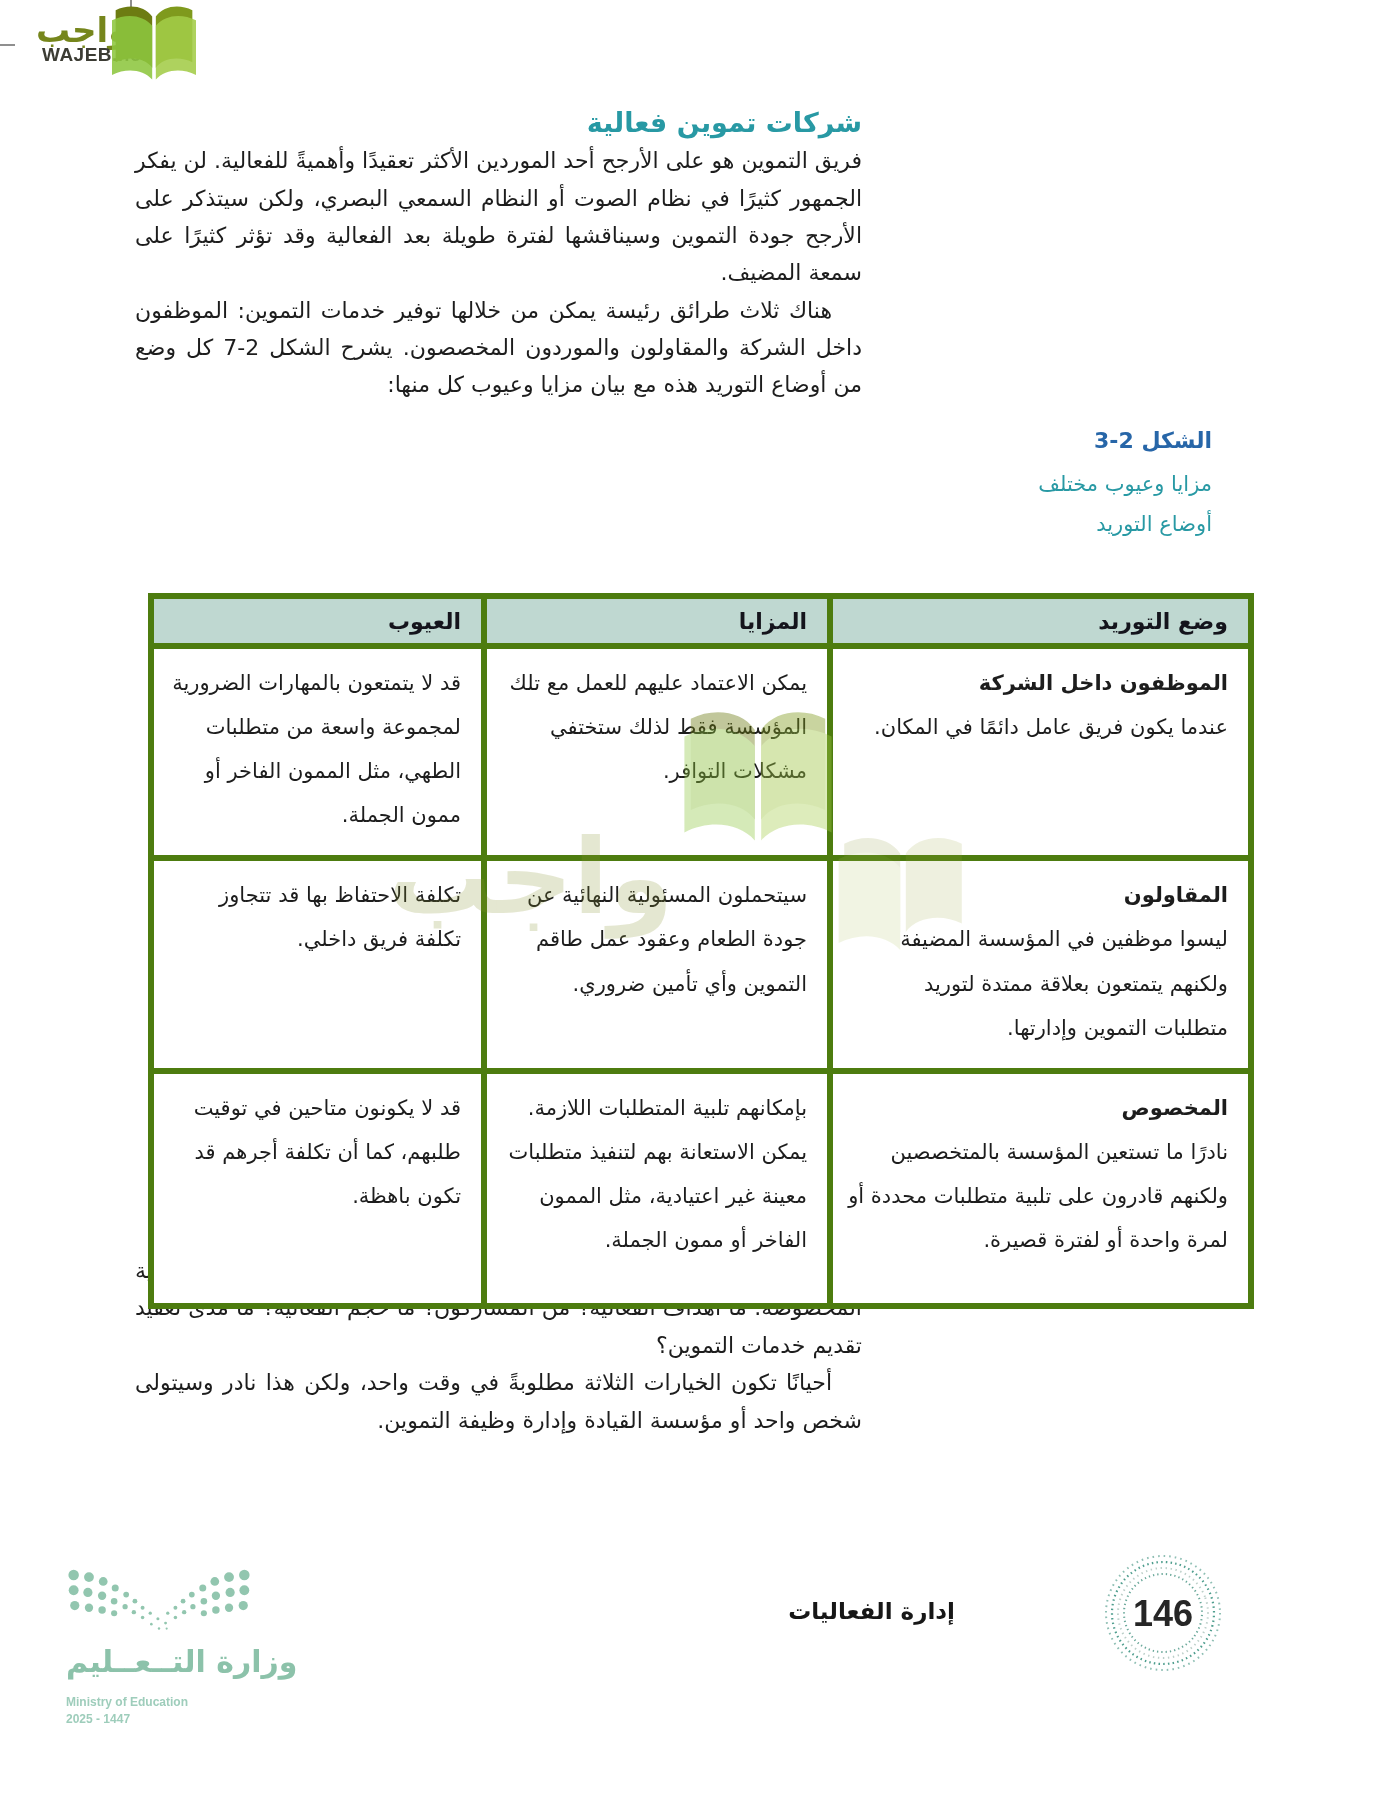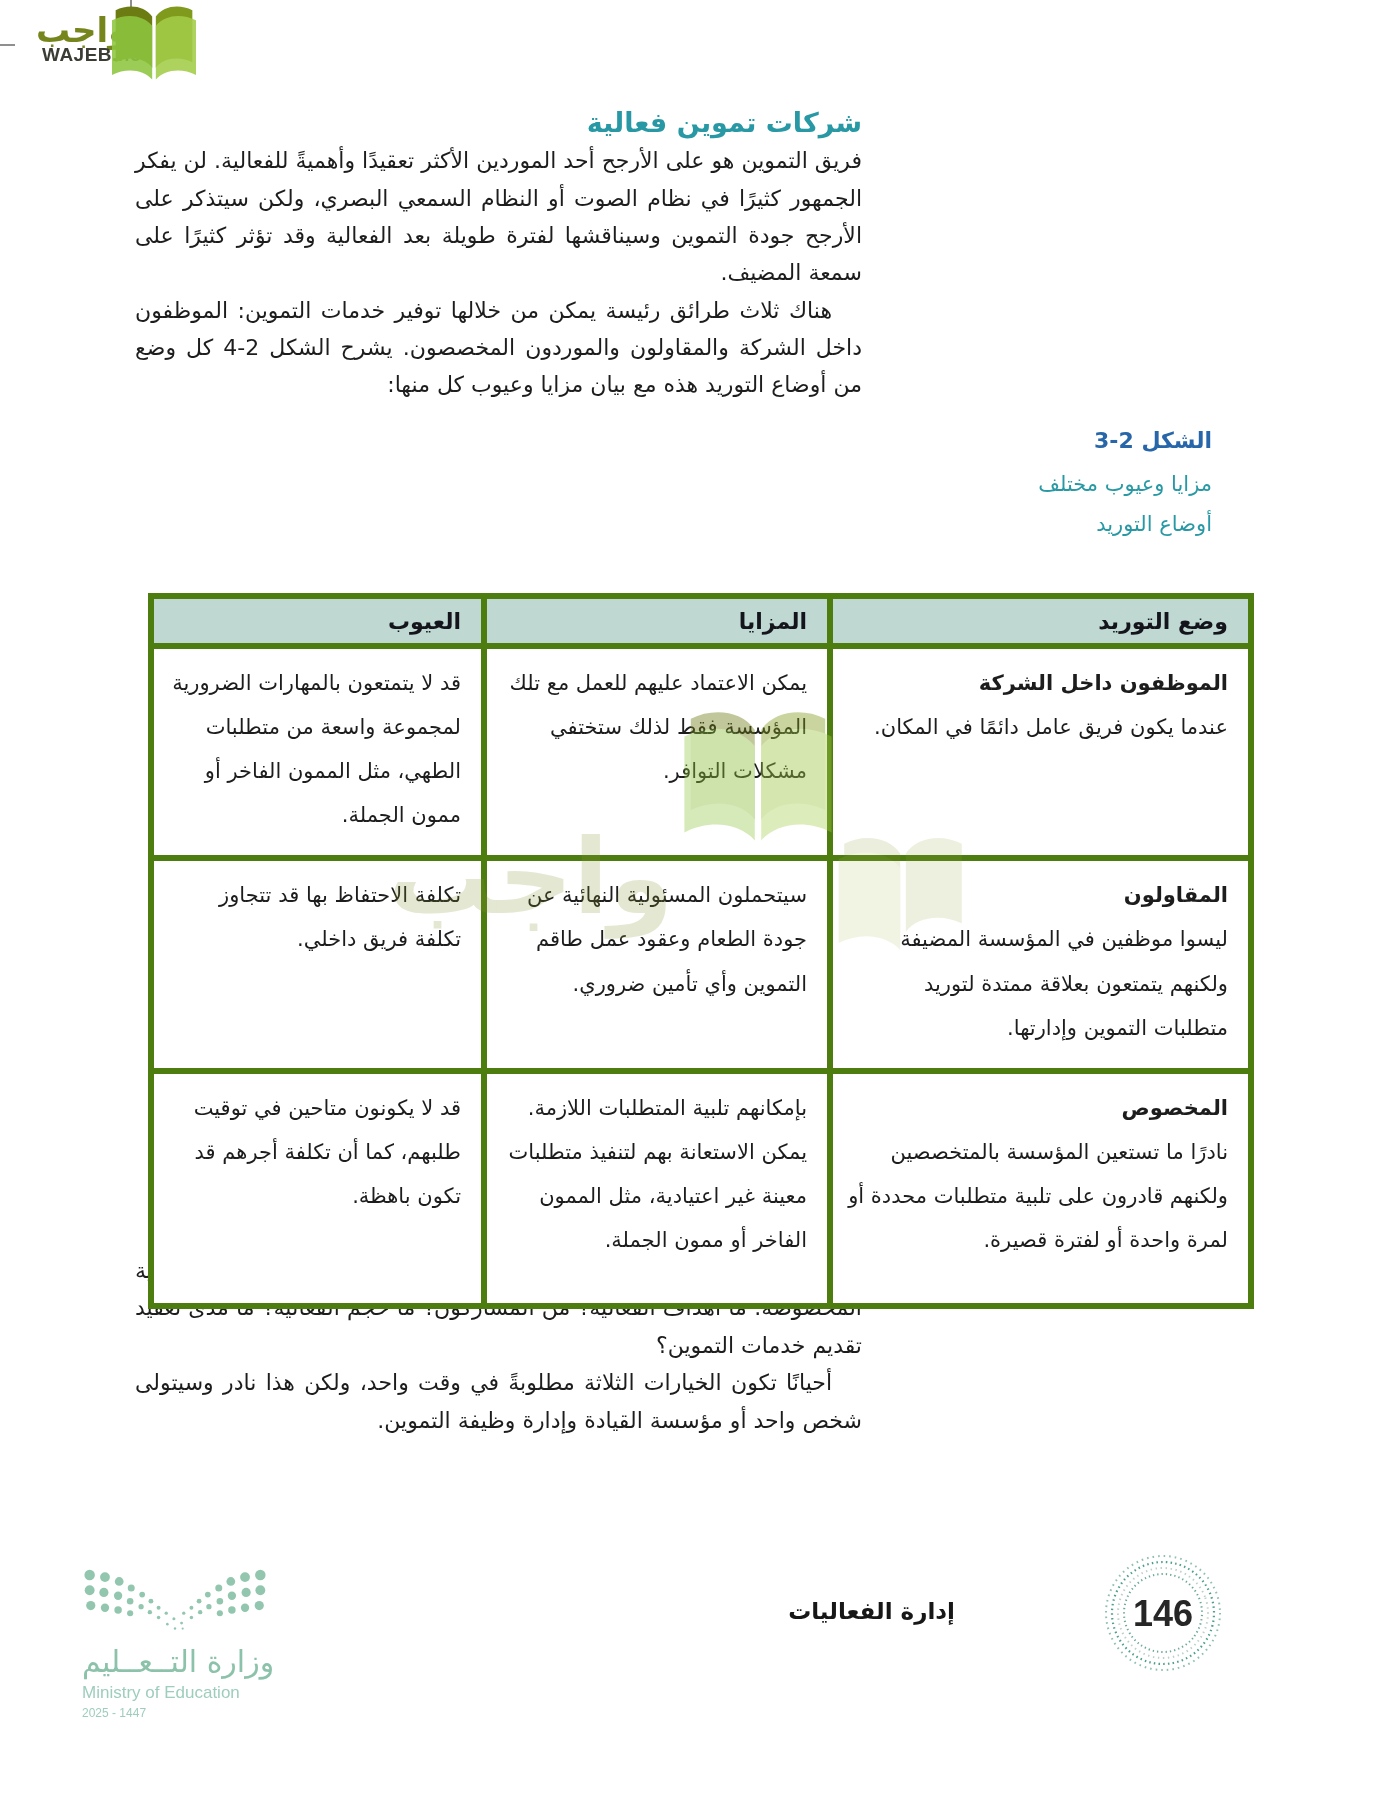--- a/index.html
+++ b/index.html
@@ -40,23 +40,23 @@
   .watermark { position:absolute; left:378px; top:688px; width:600px; height:310px; z-index:5; pointer-events:none; }
   .watermark .wm-book-strong { position:absolute; left:300px; top:0; opacity:0.42; }
   .watermark .wm-book-pale { position:absolute; left:455px; top:115px; opacity:0.16; }
   .watermark .wm-ar { position:absolute; left:10px; top:128px; font-size:104px; font-weight:bold; color:#8a9431; opacity:0.22; direction:rtl; }
   .watermark .wm-latin { position:absolute; left:6px; top:230px; font-size:62px; font-weight:bold; color:#7c8170; opacity:0.28; font-family:"Liberation Sans", sans-serif; }
 
   .para-below { position:absolute; left:135px; top:1252px; width:727px; }
 
   
   .chapter-label { position:absolute; right:441px; top:1598px; font-size:23px; font-weight:bold; color:#171717; direction:rtl; }
-  .ministry { position:absolute; left:82px; top:1566px; width:320px; }
+  .ministry { position:absolute; left:66px; top:1566px; width:320px;font-weight:bold; }
   .ministry .word { font-size:30px; color:#8cc2aa; direction:rtl; text-align:left; margin-top:8px; }
-  .ministry .en { font-size:17px; color:#9ecdbb; font-family:"Liberation Sans", sans-serif; margin-top:4px; }
+  .ministry .en { font-size:12px; color:#9ecdbb; font-family:"Liberation Sans", sans-serif; margin-top:16px; }
   .ministry .yr { font-size:12px; color:#9ecdbb; font-family:"Liberation Sans", sans-serif; margin-top:3px; }
   .page-ring { position:absolute; left:1093px; top:1543px; width:140px; height:140px; }
   .page-ring text { font-size:36px; font-weight:bold; fill:#262626; font-family:"Liberation Sans", sans-serif; }
 </style>
 </head>
 <body>
 
 <div class="page">
 
   <div class="crop-v"></div>
@@ -69,21 +69,21 @@
       <path d="M48 16 C40 4 22 2 8 9 L8 66 C22 59 40 61 48 72 Z" fill="#6d7c12"></path>
       <path d="M52 16 C60 4 78 2 92 9 L92 66 C78 59 60 61 52 72 Z" fill="#7f9a1d"></path>
       <path d="M48 26 C38 14 20 12 4 20 L4 80 C20 72 38 74 48 85 Z" fill="#8dc63f" opacity="0.88"></path>
       <path d="M52 26 C62 14 80 12 96 20 L96 80 C80 72 62 74 52 85 Z" fill="#a3cc48" opacity="0.88"></path>
     </svg>
   </div>
 
   <div class="content-col">
     <div class="title-ar">شركات تموين فعالية</div>
     <p class="para">فريق التموين هو على الأرجح أحد الموردين الأكثر تعقيدًا وأهميةً للفعالية. لن يفكر الجمهور كثيرًا في نظام الصوت أو النظام السمعي البصري، ولكن سيتذكر على الأرجح جودة التموين وسيناقشها لفترة طويلة بعد الفعالية وقد تؤثر كثيرًا على سمعة المضيف.</p>
-    <p class="para indent">هناك ثلاث طرائق رئيسة يمكن من خلالها توفير خدمات التموين: الموظفون داخل الشركة والمقاولون والموردون المخصصون. يشرح الشكل 2-4 كل وضع من أوضاع التوريد هذه مع بيان مزايا وعيوب كل منها:</p>
+    <p class="para indent">هناك ثلاث طرائق رئيسة يمكن من خلالها توفير خدمات التموين: الموظفون داخل الشركة والمقاولون والموردون المخصصون. يشرح الشكل 2-7 كل وضع من أوضاع التوريد هذه مع بيان مزايا وعيوب كل منها:</p>
   </div>
 
   <div class="figure-note">
     <div class="label">الشكل 2-3</div>
     <div class="cap">مزايا وعيوب مختلف</div>
     <div class="cap">أوضاع التوريد</div>
   </div>
 
   <table class="supply">
     <colgroup>

